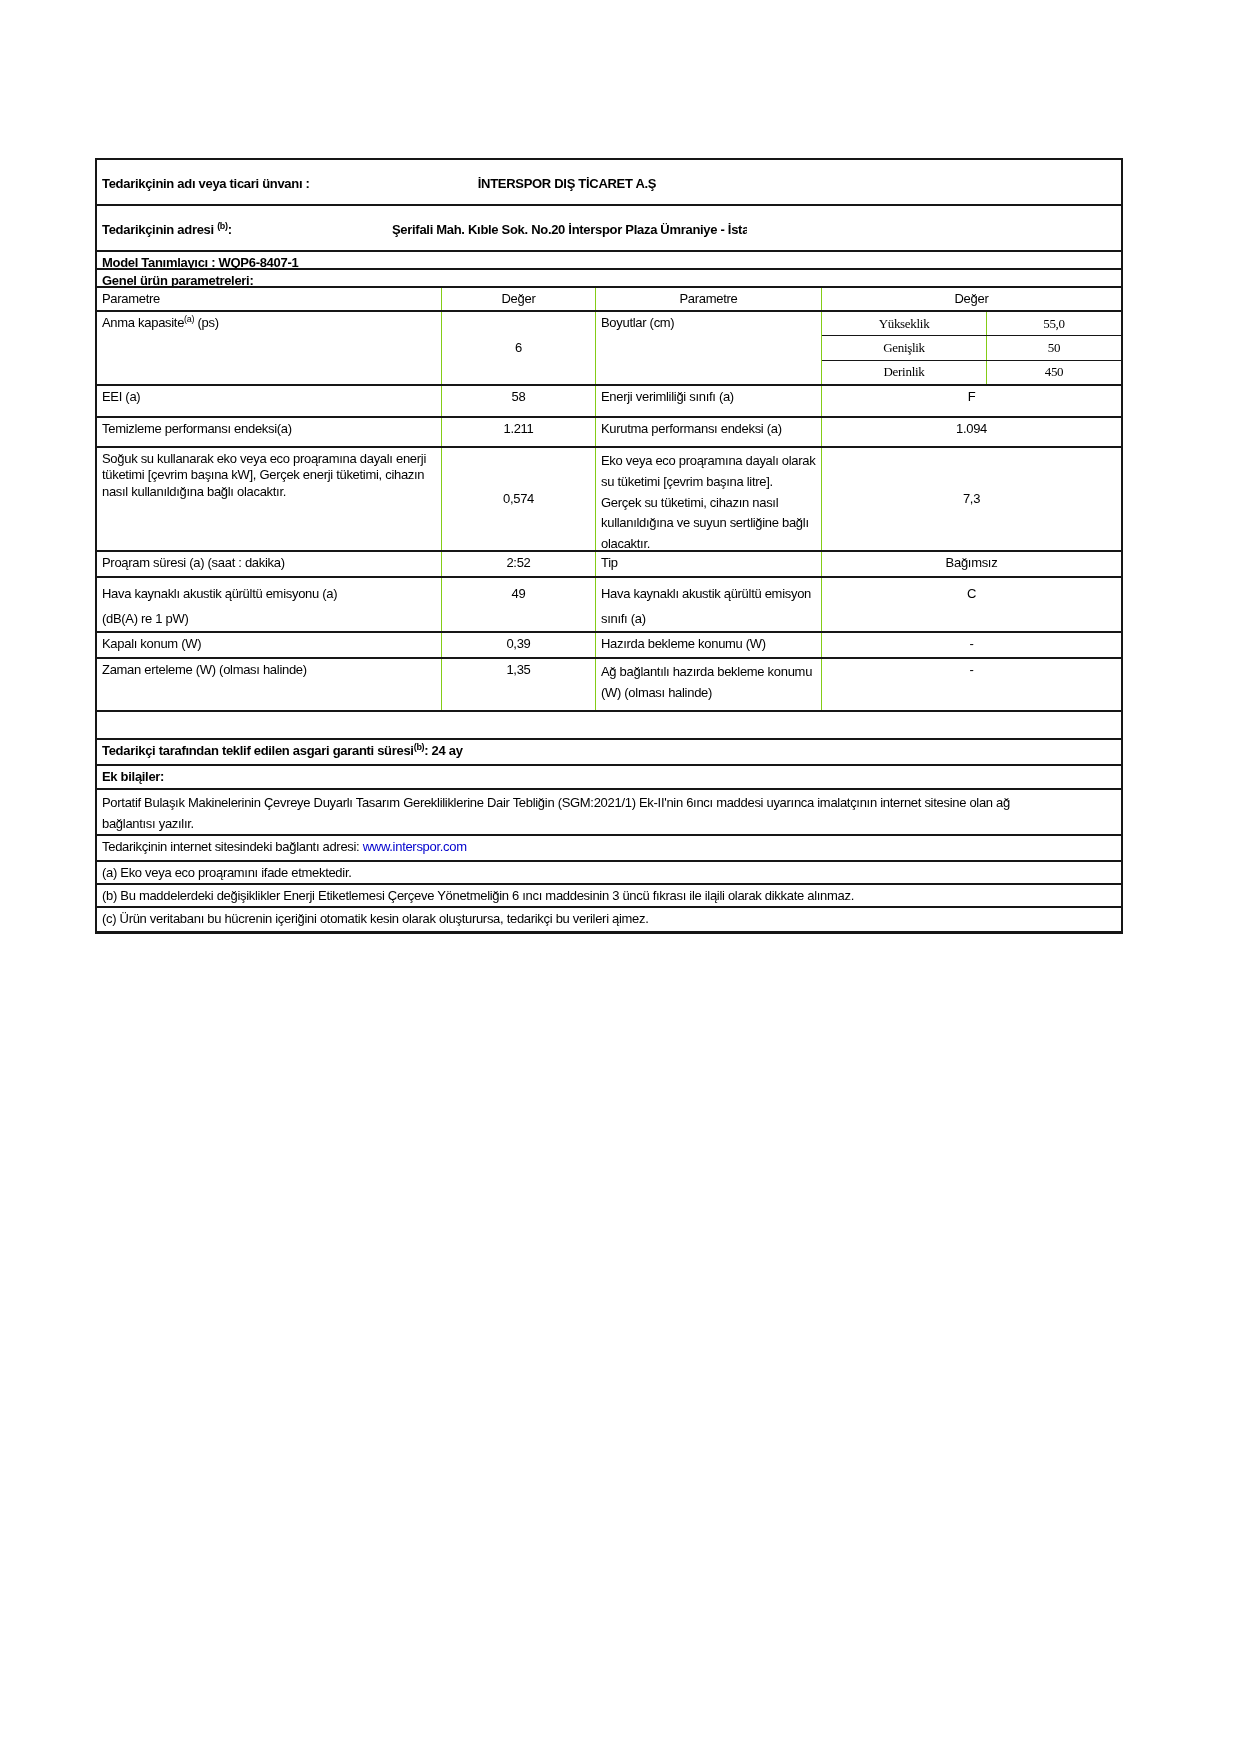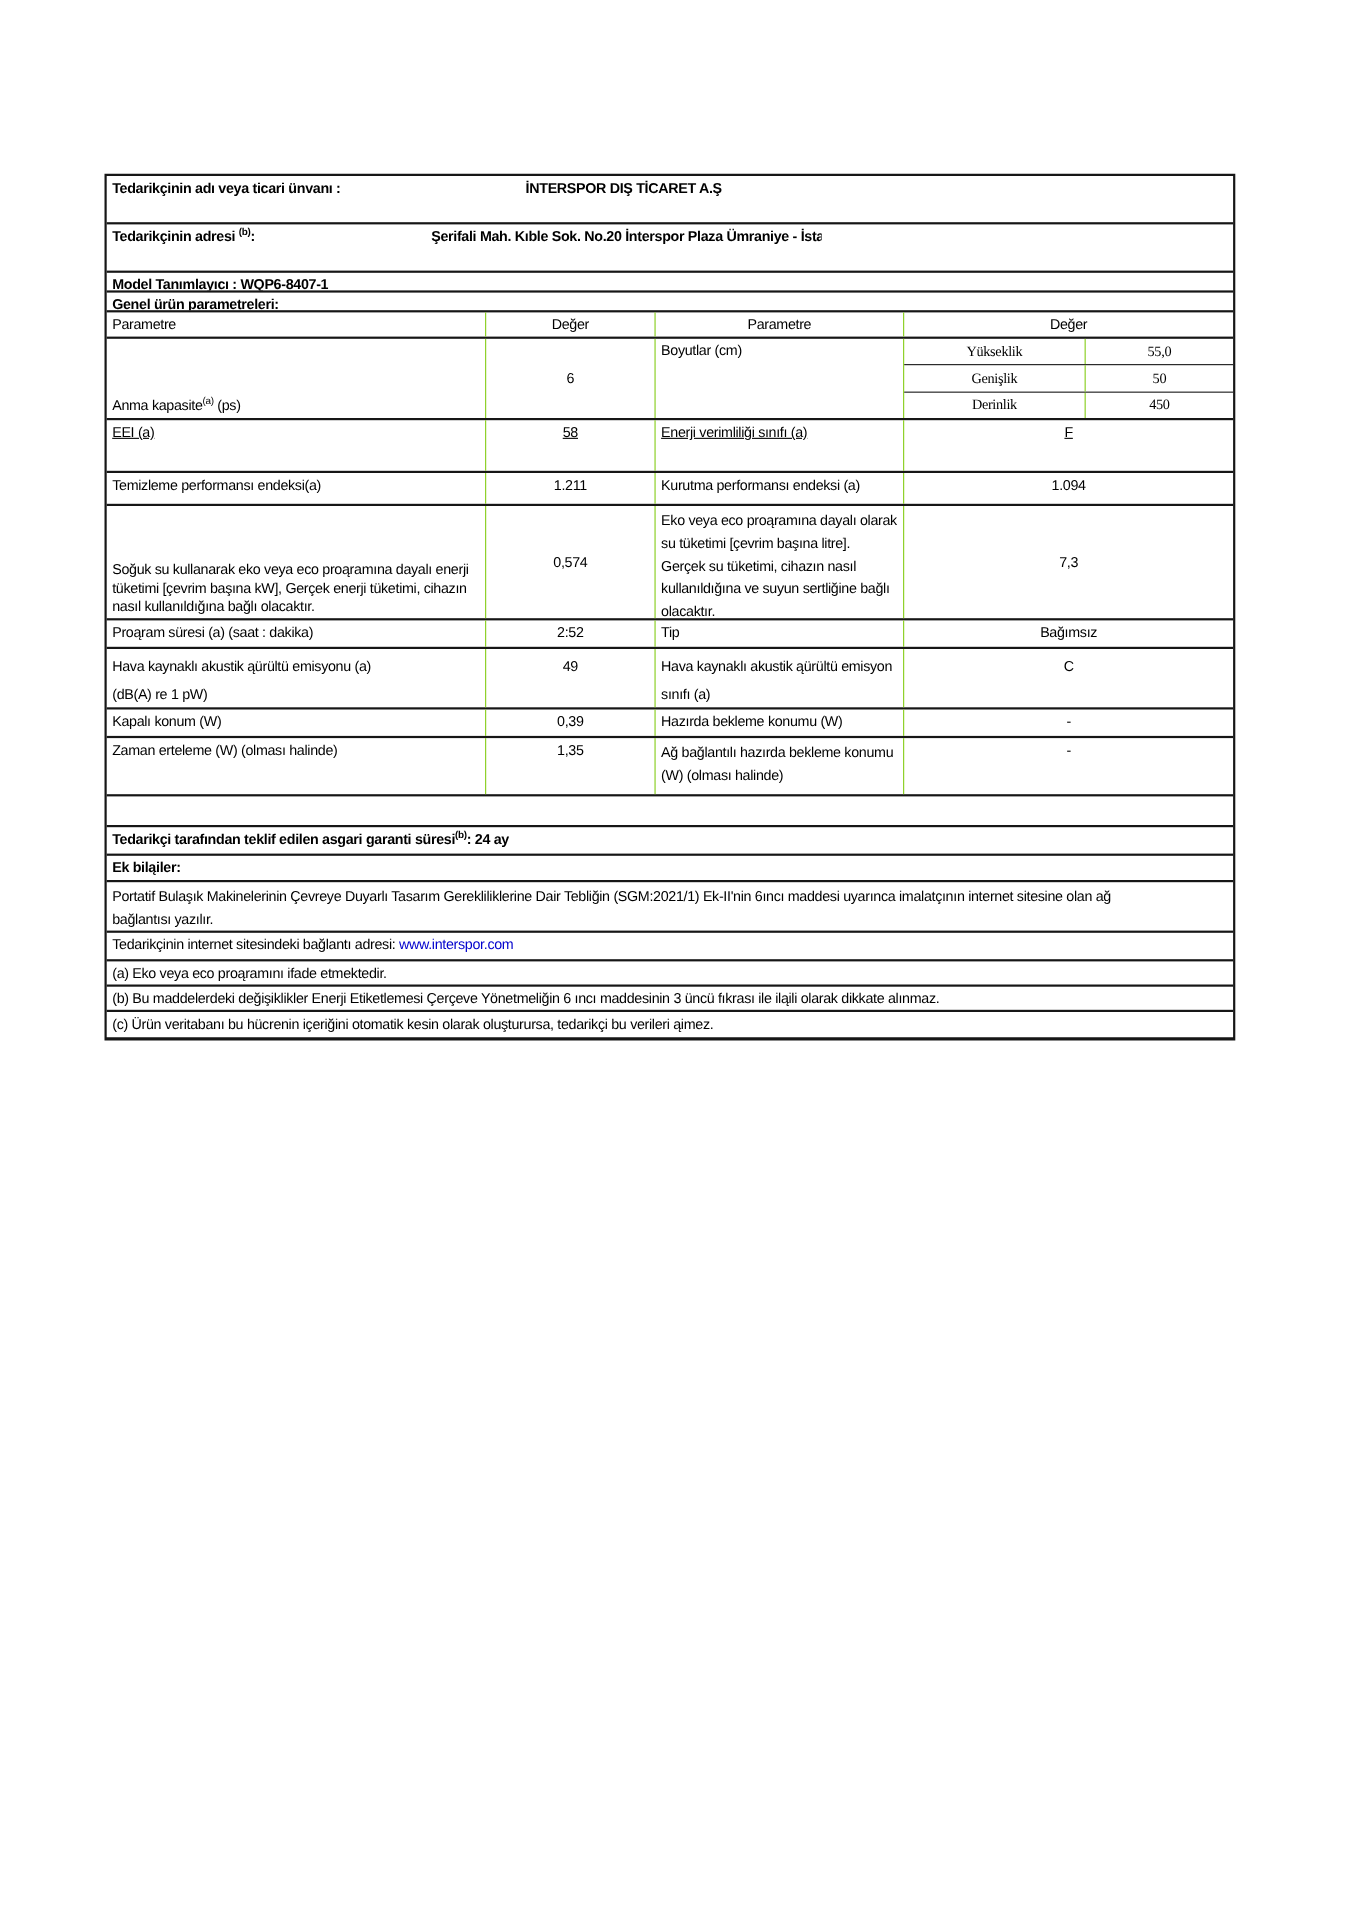--- a/index.html
+++ b/index.html
@@ -17,42 +17,42 @@
   .row{display:flex;border-bottom:2px solid #161616;box-sizing:border-box;}
   .row:last-child{border-bottom:none;}
   .c{box-sizing:border-box;padding:3px 5px;overflow:hidden;}
   .vr{border-right:1px solid #84cc16;}
   .b{font-weight:bold;}
   .ctr{text-align:center;}
   .pre{white-space:pre-line;}
   sup{font-size:9px;line-height:0;}
 
   
-  .r-id{height:44px;}
+  .r-id{height:33px;margin-top:13px;}
   .tl{flex:0 0 290px;}
   .tv{flex:0 0 360px;text-align:center;white-space:nowrap;}
   .r-single{height:18px;}
 
   
   .c1{flex:0 0 345px;}
   .c2{flex:0 0 154px;text-align:center;}
   .c3{flex:0 0 226px;}
   .c4{flex:1;text-align:center;}
 
   .r-head{height:24px;}
   .r-cap{height:74px;}
-  .cap-left{display:flex;align-items:flex-end;}
+  .cap-left{display:flex;align-items:flex-start;}
   .cap-mid{display:flex;align-items:center;justify-content:center;}
   .dimcol{flex:1;display:flex;flex-direction:column;padding:0;}
   .dimrow{display:flex;flex:1;border-bottom:1px solid #161616;font-family:Liberation Serif, serif;}
   .dimrow:last-child{border-bottom:none;}
   .dimrow .c{display:flex;align-items:center;justify-content:center;flex:0 0 165px;padding:0 5px;}
   .dimrow .dv{flex:1;}
 
-  .r-eei{height:48px;text-decoration:underline;}
+  .r-eei{height:32px;}
   .r-std{height:30px;}
   .r-soguk{height:104px;}
   .vmid{display:flex;align-items:center;justify-content:center;}
   .r-prog{height:26px;}
   .r-hava{height:55px;line-height:1.95;}
   .r-kapali{height:26px;}
   .r-zaman{height:53px;line-height:1.6;}
 
   .r-empty{height:28px;}
   .r-warranty{height:26px;}

